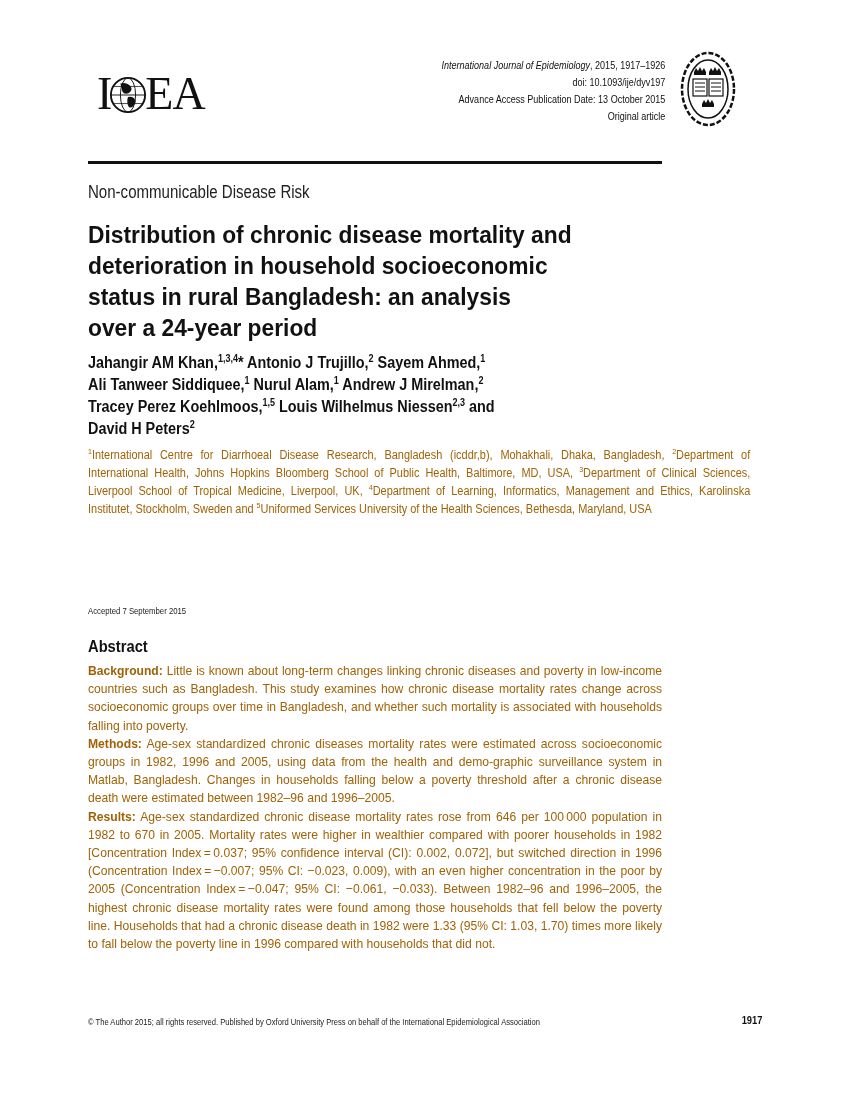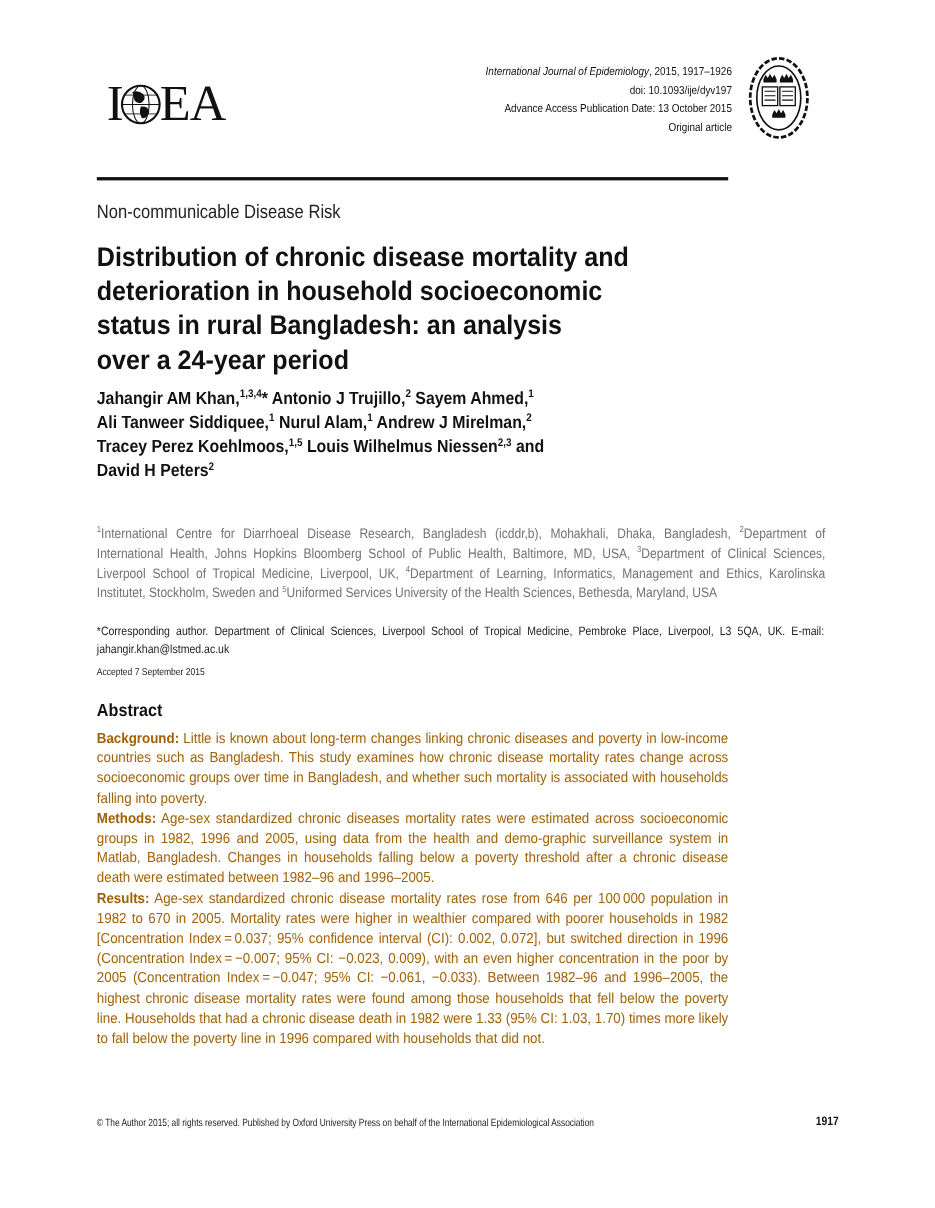--- a/index.html
+++ b/index.html
@@ -18,21 +18,21 @@
 
   .section-label { position: absolute; left: 88px; top: 182px; font-size: 17.5px; color: #222; transform: scaleX(0.86); transform-origin: left top; white-space: nowrap; }
 
   .title { position: absolute; left: 88px; top: 219px; width: 640px; font-size: 24.5px; font-weight: bold; line-height: 31px; color: #111; transform: scaleX(0.93); transform-origin: left top; margin: 0; }
   .title span { display: block; white-space: nowrap; }
 
   .authors { position: absolute; left: 88px; top: 352px; width: 600px; font-size: 16px; font-weight: bold; line-height: 22px; transform: scaleX(0.9); transform-origin: left top; }
   .authors .line { display: block; white-space: nowrap; }
   .authors sup { font-size: 10px; line-height: 0; vertical-align: 6px; }
 
-  .affiliations { position: absolute; left: 88px; top: 476px; width: 662px; font-size: 12.5px; line-height: 18px; text-align: justify; color: #737373; }
+  .affiliations { position: absolute; left: 88px; top: 446px; width: 662px; font-size: 12.5px; line-height: 18px; text-align: justify; color: #a16207; }
   .affiliations sup { font-size: 8px; line-height: 0; vertical-align: 5px; }
   .aff-inner { width: 756px; transform: scaleX(0.876); transform-origin: left top; }
 
   .corresp { position: absolute; left: 88px; top: 566px; width: 662px; font-size: 11px; line-height: 17px; color: #222; }
   .corresp-inner { width: 760px; transform: scaleX(0.87); transform-origin: left top; text-align: justify; }
 
   .accepted { position: absolute; left: 88px; top: 606px; font-size: 9px; color: #222; transform: scaleX(0.86); transform-origin: left top; white-space: nowrap; }
 
   .abstract-heading { position: absolute; left: 88px; top: 638px; font-size: 16px; font-weight: bold; transform: scaleX(0.92); transform-origin: left top; }
 
@@ -120,23 +120,20 @@
       <span><span>David H Peters</span><sup>2</sup></span>
     </span>
   </div>
 
   <div class="affiliations">
     <div class="aff-inner">
       <sup>1</sup><span>International Centre for Diarrhoeal Disease Research, Bangladesh (icddr,b), Mohakhali, Dhaka, Bangladesh, </span><sup>2</sup><span>Department of International Health, Johns Hopkins Bloomberg School of Public Health, Baltimore, MD, USA, </span><sup>3</sup><span>Department of Clinical Sciences, Liverpool School of Tropical Medicine, Liverpool, UK, </span><sup>4</sup><span>Department of Learning, Informatics, Management and Ethics, Karolinska Institutet, Stockholm, Sweden and </span><sup>5</sup><span>Uniformed Services University of the Health Sciences, Bethesda, Maryland, USA</span>
     </div>
   </div>
 
-  <div class="corresp">
-    <div class="corresp-inner">*Corresponding author. Department of Clinical Sciences, Liverpool School of Tropical Medicine, Pembroke Place, Liverpool, L3 5QA, UK. E-mail: jahangir.khan@lstmed.ac.uk</div>
-  </div>
 
   <div class="accepted">Accepted 7 September 2015</div>
 
   <div class="abstract-heading">Abstract</div>
 
   <div class="abstract">
     <div class="abstract-inner">
       <p><b>Background:</b><span> Little is known about long-term changes linking chronic diseases and poverty in low-income countries such as Bangladesh. This study examines how chronic disease mortality rates change across socioeconomic groups over time in Bangladesh, and whether such mortality is associated with households falling into poverty.</span></p>
       <p><b>Methods:</b><span> Age-sex standardized chronic diseases mortality rates were estimated across socioeconomic groups in 1982, 1996 and 2005, using data from the health and demo-graphic surveillance system in Matlab, Bangladesh. Changes in households falling below a poverty threshold after a chronic disease death were estimated between 1982–96 and 1996–2005.</span></p>
       <p><b>Results:</b><span> Age-sex standardized chronic disease mortality rates rose from 646 per 100 000 population in 1982 to 670 in 2005. Mortality rates were higher in wealthier compared with poorer households in 1982 [Concentration Index = 0.037; 95% confidence interval (CI): 0.002, 0.072], but switched direction in 1996 (Concentration Index = −0.007; 95% CI: −0.023, 0.009), with an even higher concentration in the poor by 2005 (Concentration Index = −0.047; 95% CI: −0.061, −0.033). Between 1982–96 and 1996–2005, the highest chronic disease mortality rates were found among those households that fell below the poverty line. Households that had a chronic disease death in 1982 were 1.33 (95% CI: 1.03, 1.70) times more likely to fall below the poverty line in 1996 compared with households that did not.</span></p>

